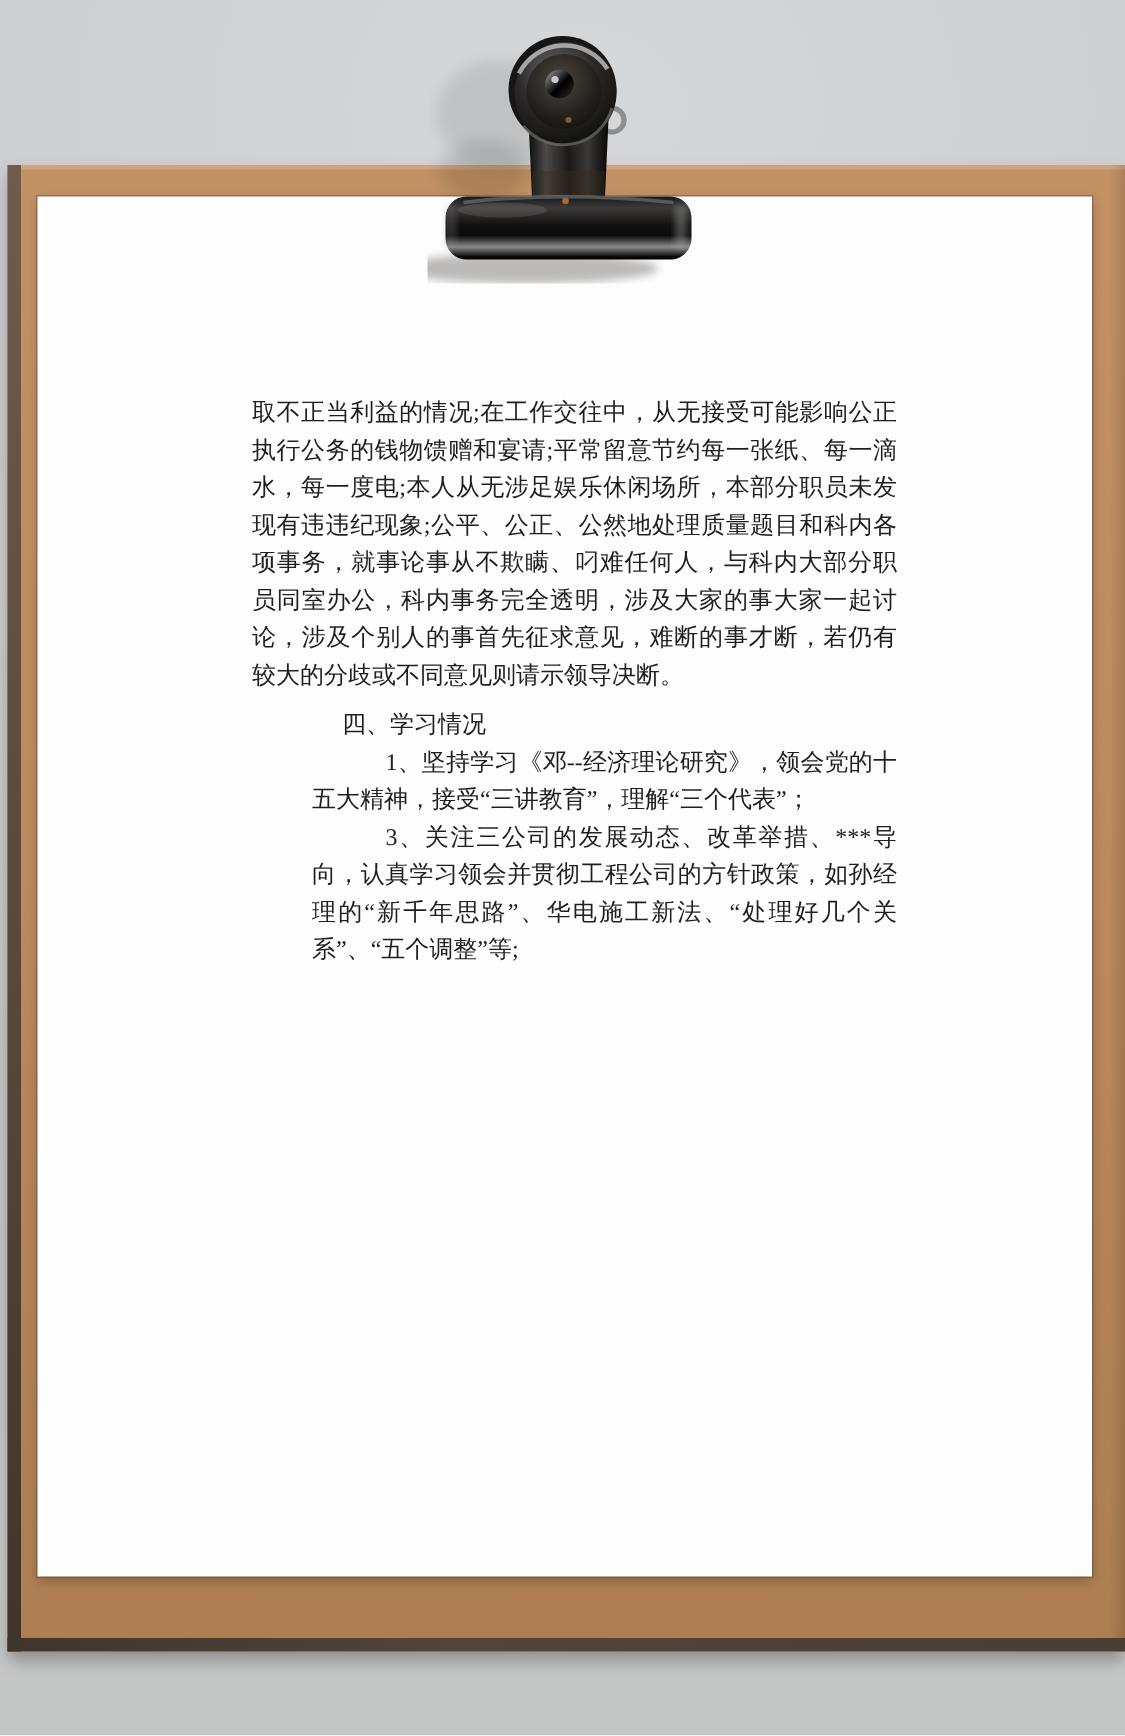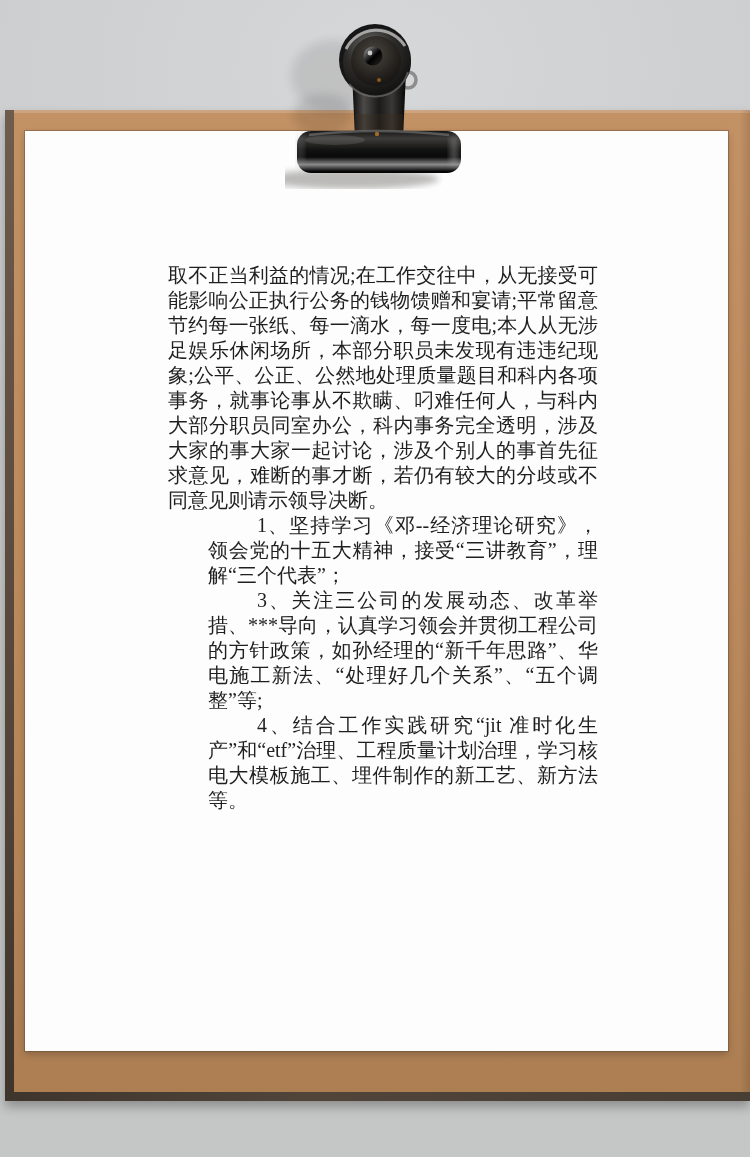--- a/index.html
+++ b/index.html
@@ -33,21 +33,21 @@
     position:absolute;right:0;top:0;width:10px;height:100%;
     background:linear-gradient(90deg,rgba(0,0,0,0),rgba(0,0,0,.12));
   }
   .paper{
     position:absolute;left:25px;top:131px;width:703px;height:920px;
     background:var(--paper,#fdfdfd);
     box-shadow:0 0 0 1px rgba(92,72,50,.40), 0 3px 7px rgba(0,0,0,.22);
   }
   .doc-text{
     position:absolute;left:143px;top:132px;width:430px;
-    font-size:20px;line-height:25px;color:var(--ink,#1f1f1f);
+    font-size:16px;line-height:25px;color:var(--ink,#1f1f1f);
     text-align:justify;word-break:break-all;
   }
   .doc-text p{margin:0;padding:0;}
   .doc-text p.item{text-indent:49px;margin-left:40px;}
   .doc-text p.heading{text-indent:60px;margin-top:8px;}
   .clip-svg{position:absolute;left:285px;top:14px;width:190px;height:175px;}
 </style>
 </head>
 <body>
 
@@ -56,23 +56,23 @@
 <div class="clipboard">
   <div class="board-top-sheen"></div>
   <div class="board-left-edge"></div>
   <div class="board-right-shade"></div>
   <div class="board-bottom-edge"></div>
 </div>
 
 <div class="paper">
   <div class="doc-text">
     <p class="body">取不正当利益的情况;在工作交往中，从无接受可能影响公正执行公务的钱物馈赠和宴请;平常留意节约每一张纸、每一滴水，每一度电;本人从无涉足娱乐休闲场所，本部分职员未发现有违违纪现象;公平、公正、公然地处理质量题目和科内各项事务，就事论事从不欺瞒、叼难任何人，与科内大部分职员同室办公，科内事务完全透明，涉及大家的事大家一起讨论，涉及个别人的事首先征求意见，难断的事才断，若仍有较大的分歧或不同意见则请示领导决断。</p>
+    <p class="heading">四、学习情况</p>
     <p class="item">1、坚持学习《邓--经济理论研究》，领会党的十五大精神，接受“三讲教育”，理解“三个代表”；</p>
     <p class="item">3、关注三公司的发展动态、改革举措、***导向，认真学习领会并贯彻工程公司的方针政策，如孙经理的“新千年思路”、华电施工新法、“处理好几个关系”、“五个调整”等;</p>
-    <p class="item">4、结合工作实践研究“jit 准时化生产”和“etf”治理、工程质量计划治理，学习核电大模板施工、埋件制作的新工艺、新方法等。</p>
   </div>
 </div>
 
 <svg class="clip-svg" viewBox="0 0 190 175" xmlns="http://www.w3.org/2000/svg">
   <defs>
     <radialGradient id="gCirc" cx="40%" cy="30%" r="80%">
       <stop offset="0%" stop-color="#6f6f6f"></stop>
       <stop offset="45%" stop-color="#2e2c2a"></stop>
       <stop offset="100%" stop-color="#0a0a0a"></stop>
     </radialGradient>

